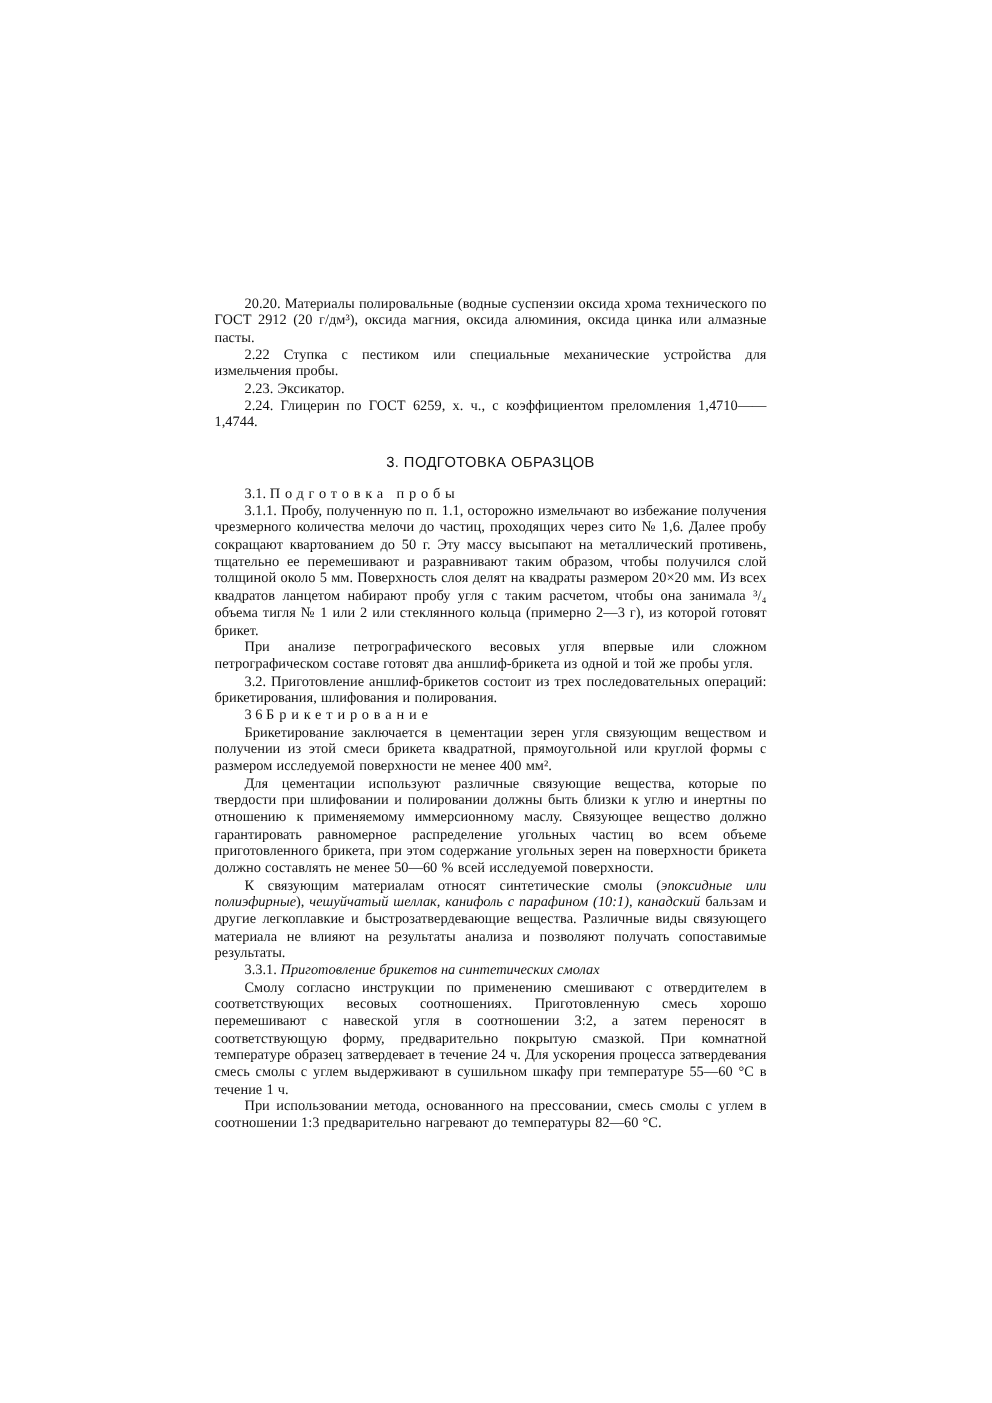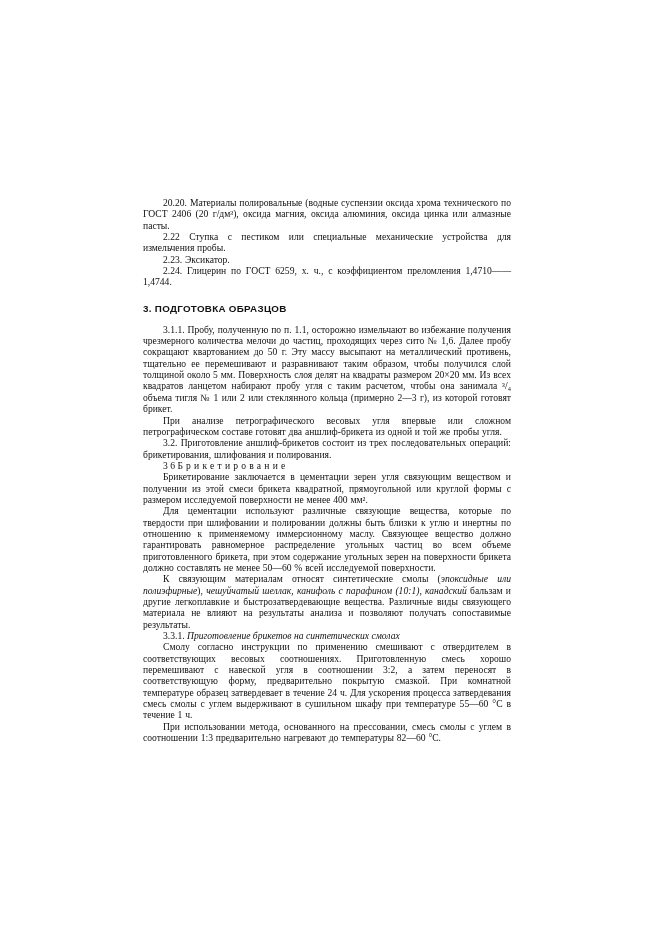--- a/index.html
+++ b/index.html
@@ -33,23 +33,23 @@
       font-size: 9.6px;
       line-height: 11.35px;
       text-align: justify;
       text-align-last: left;
       margin: 0;
       text-indent: 20px;
       word-spacing: 0.4px;
     }
     .section-title {
       font-family: "Liberation Sans", "DejaVu Sans", sans-serif;
-      font-weight: bold;
+      font-weight: normal;
       font-size: 9.8px;
-      text-align: left;
+      text-align: center;
       margin: 15px 0 9px 0;
       letter-spacing: 0.3px;
       height: 12px;
     }
     .sub-heading {
       font-size: 9.6px;
       line-height: 11.35px;
       margin: 0;
       text-indent: 20px;
     }
@@ -57,27 +57,31 @@
       letter-spacing: 3.2px;
     }
     .italic { font-style: italic; }
   </style>
 </head>
 <body>
 
 <div class="page">
 
 
-  <p class="p">20.20. Материалы полировальные (водные суспензии оксида хрома технического по ГОСТ 2406 (20 г/дм³), оксида магния, оксида алюминия, оксида цинка или алмазные пасты.</p>
+  <p class="p">20.20. Материалы полировальные (водные суспензии оксида хрома технического по ГОСТ 2912 (20 г/дм³), оксида магния, оксида алюминия, оксида цинка или алмазные пасты.</p>
   <p class="p">2.22 Ступка с пестиком или специальные механические устройства для измельчения пробы.</p>
   <p class="p">2.23. Эксикатор.</p>
   <p class="p">2.24. Глицерин по ГОСТ 6259, х. ч., с коэффициентом преломления 1,4710——1,4744.</p>
 
   <div class="section-title">3. ПОДГОТОВКА ОБРАЗЦОВ</div>
 
+  <p class="sub-heading">
+    <span>3.1.</span>
+    <span class="spaced">Подготовка пробы</span>
+  </p>
   <p class="p">3.1.1. Пробу, полученную по п. 1.1, осторожно измельчают во избежание получения чрезмерного количества мелочи до частиц, проходящих через сито № 1,6. Далее пробу сокращают квартованием до 50 г. Эту массу высыпают на металлический противень, тщательно ее перемешивают и разравнивают таким образом, чтобы получился слой толщиной около 5 мм. Поверхность слоя делят на квадраты размером 20×20 мм. Из всех квадратов ланцетом набирают пробу угля с таким расчетом, чтобы она занимала ³/₄ объема тигля № 1 или 2 или стеклянного кольца (примерно 2—3 г), из которой готовят брикет.</p>
   <p class="p">При анализе петрографического весовых угля впервые или сложном петрографическом составе готовят два аншлиф-брикета из одной и той же пробы угля.</p>
   <p class="p">3.2. Приготовление аншлиф-брикетов состоит из трех последовательных операций: брикетирования, шлифования и полирования.</p>
 
   <p class="sub-heading">
     <span>3 6</span>
     <span class="spaced">Брикетирование</span>
   </p>
   <p class="p">Брикетирование заключается в цементации зерен угля связующим веществом и получении из этой смеси брикета квадратной, прямоугольной или круглой формы с размером исследуемой поверхности не менее 400 мм².</p>
   <p class="p">Для цементации используют различные связующие вещества, которые по твердости при шлифовании и полировании должны быть близки к углю и инертны по отношению к применяемому иммерсионному маслу. Связующее вещество должно гарантировать равномерное распределение угольных частиц во всем объеме приготовленного брикета, при этом содержание угольных зерен на поверхности брикета должно составлять не менее 50—60 % всей исследуемой поверхности.</p>

